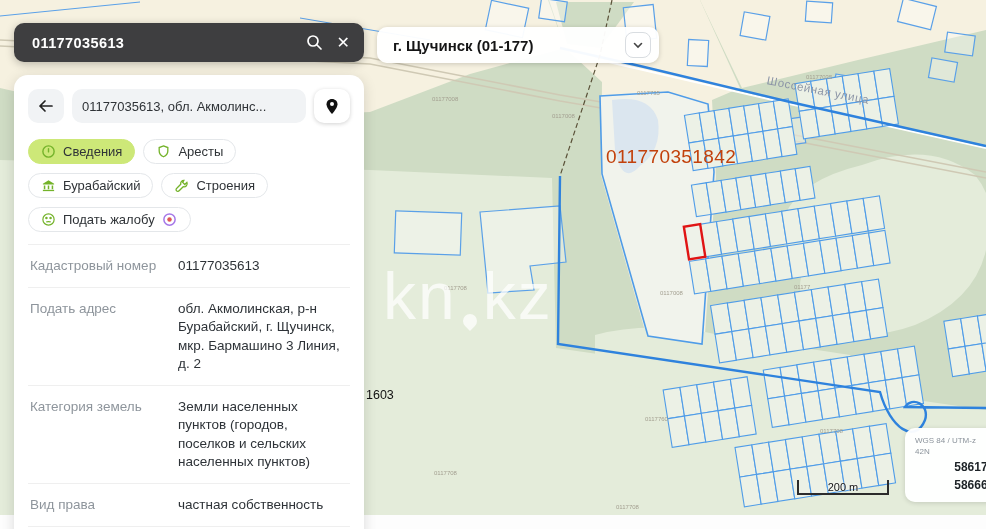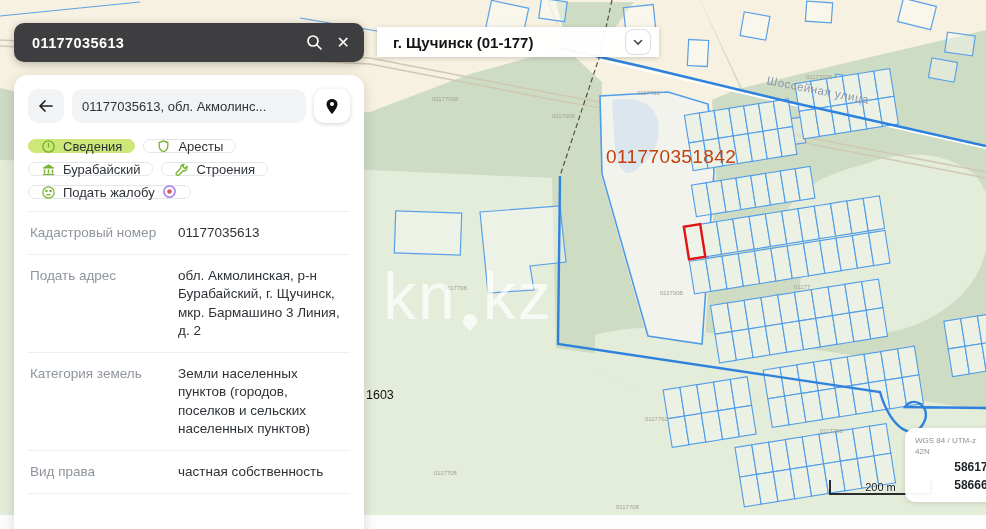--- a/index.html
+++ b/index.html
@@ -1,39 +1,39 @@
 <!DOCTYPE html>
 <html><head>
 <meta charset="utf-8">
 <style>
   html,body{margin:0;padding:0;background:#fff;}
   .stage{position:relative;width:986px;height:529px;overflow:hidden;
          font-family:"Liberation Sans",sans-serif;background:#fff;}
   .stage svg.mapsvg{position:absolute;left:0;top:0;}
 
   
-  .dropdown{position:absolute;left:377px;top:27px;width:282px;height:30px;
-    background:rgba(255,255,255,.96);border-radius:0;display:flex;align-items:center;
+  .dropdown{position:absolute;left:377px;top:27px;width:282px;height:36px;
+    background:rgba(255,255,255,.96);border-radius:10px;display:flex;align-items:center;
     padding:0 8px 0 16px;box-sizing:border-box;box-shadow:0 1px 5px rgba(0,0,0,.18);
     font-size:15px;font-weight:700;color:#151515;}
   .chev-btn{margin-left:auto;width:26px;height:26px;border:1px solid #d9dde1;border-radius:8px;
     background:#fff;display:flex;align-items:center;justify-content:center;padding:0;cursor:pointer;}
   .watermark{position:absolute;left:383px;top:222px;display:flex;align-items:baseline;
     font-size:66px;font-weight:400;color:rgba(255,255,255,.72);letter-spacing:2px;pointer-events:none;margin-top:36px;}
   .wm-dot{width:14px;height:14px;background:rgba(255,255,255,.72);border-radius:50% 50% 50% 0;
     transform:rotate(-45deg);margin:0 6px 6px 6px;align-self:flex-end;}
   .big-label{position:absolute;left:606px;top:146px;font-size:19px;color:#c2410c;letter-spacing:.4px;}
   .partial-label{position:absolute;left:366px;top:388px;font-size:12.5px;color:#111;}
   .street-label{position:absolute;left:766px;top:84px;transform:rotate(11deg);
     color:#8b94a6;font-size:11.5px;letter-spacing:.6px;white-space:nowrap;}
   .tiny-label{position:absolute;font-size:6px;color:#a39f90;white-space:nowrap;}
-  .scalebar{position:absolute;left:797px;top:480px;width:103px;height:15px;
+  .scalebar{position:absolute;left:797px;top:480px;width:92px;height:15px;
     border-left:2px solid #2b2b2b;border-right:2px solid #2b2b2b;border-bottom:2px solid #2b2b2b;
     display:flex;align-items:center;justify-content:center;font-size:11px;color:#111;
-    text-shadow:0 0 2px #fff,0 0 2px #fff;box-sizing:border-box;margin-left:32px;}
+    text-shadow:0 0 2px #fff,0 0 2px #fff;box-sizing:border-box;}
   .coords{position:absolute;left:905px;top:428px;width:116px;background:rgba(255,255,255,.96);
     border-radius:10px;padding:8px 10px;box-sizing:border-box;box-shadow:0 1px 5px rgba(0,0,0,.15);}
   .coords .crs{font-size:8px;color:#8b939b;line-height:1.35;}
   .coords .coord{font-size:12px;font-weight:700;color:#1c2226;text-align:right;line-height:1.5;}
 
   
   .panel{position:absolute;left:14px;top:23px;width:350px;}
   .searchbar{height:39px;background:#3e3e40;border-radius:10px;display:flex;align-items:center;
     padding:0 14px 0 18px;box-sizing:border-box;color:#fff;font-size:14.5px;font-weight:700;
     letter-spacing:.4px;box-shadow:0 2px 8px rgba(0,0,0,.25);}
@@ -42,21 +42,21 @@
   .close-x{color:#fff;font-size:16px;line-height:1;}
   .card{margin-top:13px;background:#fff;border-radius:14px;box-shadow:0 3px 14px rgba(0,0,0,.14);
     padding:14px;box-sizing:border-box;height:486px;overflow:hidden;}
   .addr-row{display:flex;gap:8px;}
   .icon-btn{width:36px;height:34px;border-radius:10px;border:none;background:#f1f3f5;
     display:flex;align-items:center;justify-content:center;cursor:pointer;flex:none;}
   .icon-btn.white{background:#fff;box-shadow:0 1px 4px rgba(0,0,0,.18);}
   .addr-input{flex:1;height:34px;background:#f1f3f5;border:none;border-radius:10px;
     padding:0 10px;font-size:13px;color:#2f3337;font-family:inherit;min-width:0;}
   .tabs{margin-top:16px;display:flex;flex-wrap:wrap;gap:9px 8px;}
-  .pill{display:inline-flex;align-items:center;gap:7px;padding:0 12px;height:14px;
+  .pill{display:inline-flex;align-items:center;gap:7px;padding:0 12px;height:25px;
     border-radius:15px;border:1px solid #e4e7ea;background:#fff;font-size:13px;color:#2f3337;
     font-family:inherit;cursor:pointer;}
   .pill.active{background:#cde878;border-color:#cde878;}
   .pill svg{width:15px;height:15px;display:block;}
   .details{margin-top:12px;}
   .drow{display:flex;padding:12px 2px;border-top:1px solid #efefef;}
   .dlabel{width:148px;flex:none;color:#8e959c;font-size:13.5px;padding-right:13px;box-sizing:border-box;line-height:1.35;}
   .dvalue{flex:1;color:#2e3338;font-size:13.5px;line-height:1.35;}
 </style>
 </head>

